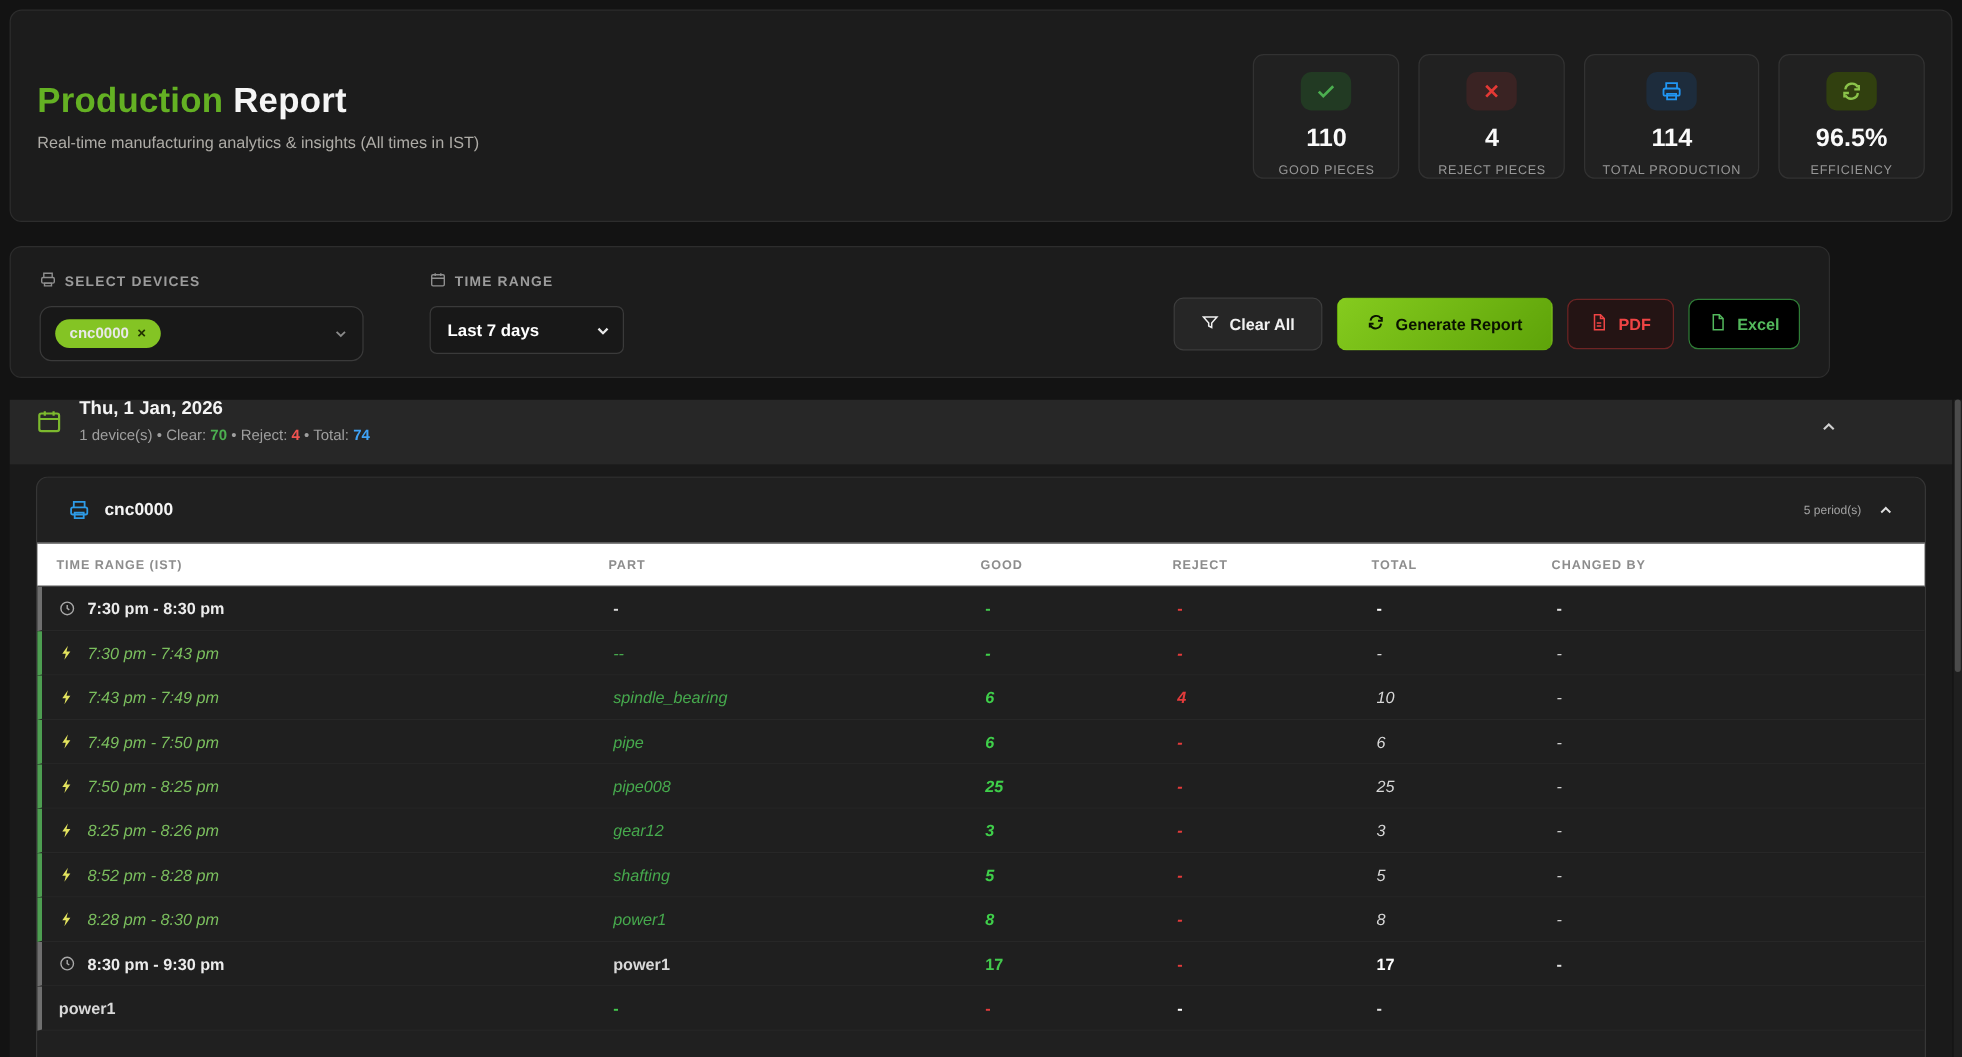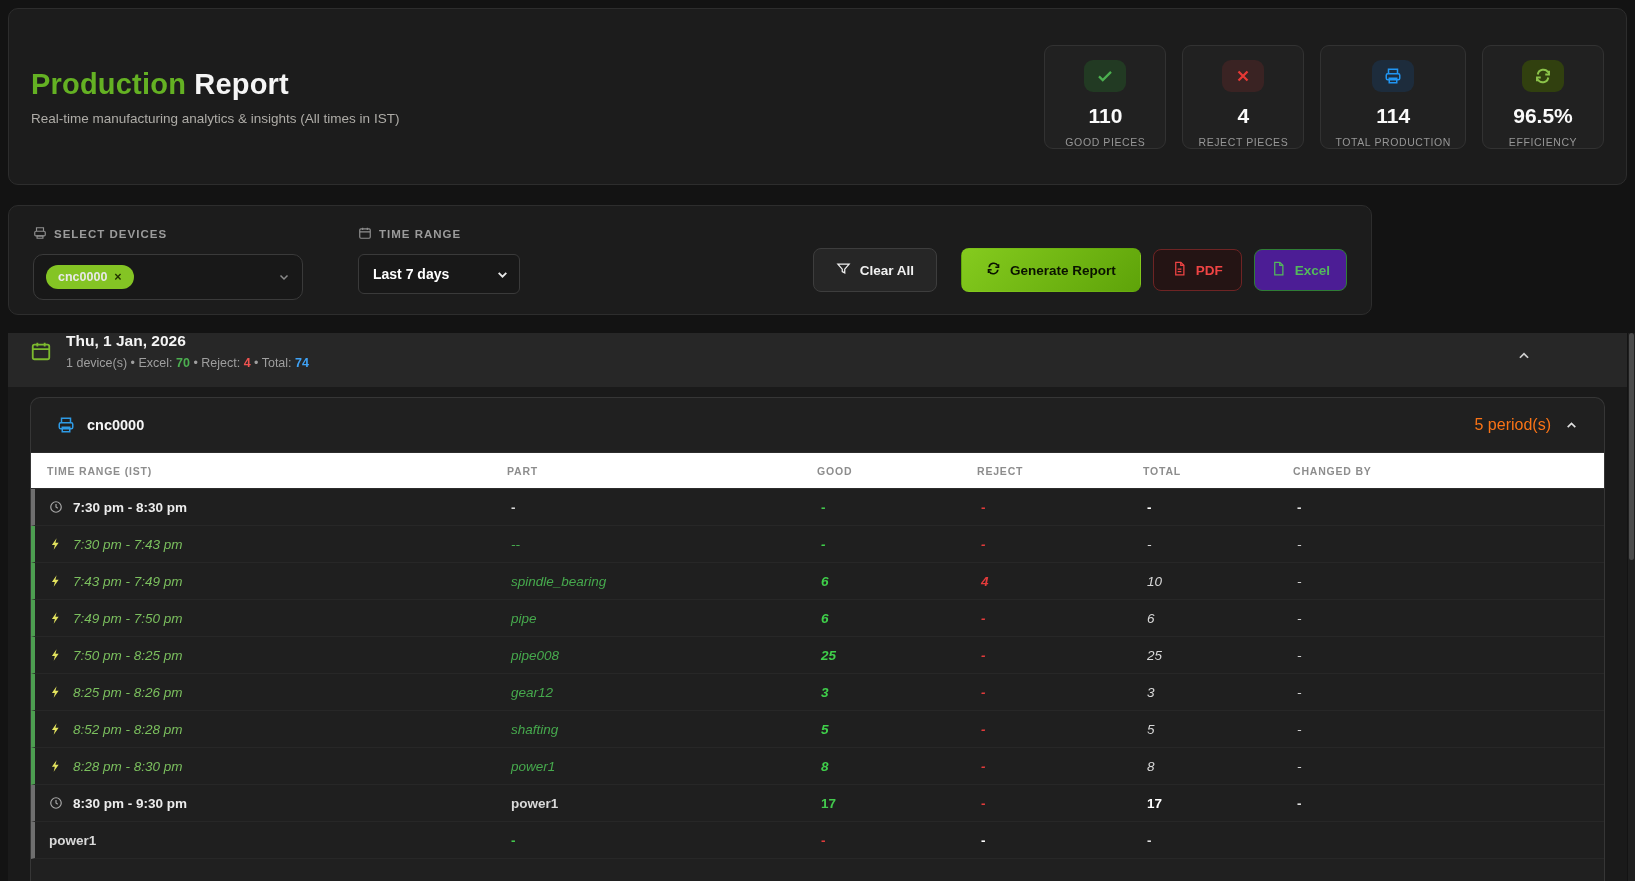--- a/index.html
+++ b/index.html
@@ -21,21 +21,21 @@
   .stat-card { background:#212121; border:1px solid #323232; border-radius:9px;
     min-width:122px; height:104px; padding:14px 14px 0; display:flex; flex-direction:column;
     align-items:center; }
   .stat-icon { width:42px; height:42px; border-radius:9px; display:flex; align-items:center;
     justify-content:center; }
   .stat-icon svg { width:18px; height:18px; }
   .stat-value { margin-top:12px; font-size:21px; font-weight:bold; color:#fafafa; }
   .stat-label { margin-top:8px; font-size:10.5px; color:#979797; letter-spacing:0.6px; white-space:nowrap; }
 
   
-  .filter-panel { position:absolute; left:8px; top:205px; width:1364px; height:110px;
+  .filter-panel { position:absolute; left:8px; top:205px; width:1517px; height:110px;
     display:flex; align-items:flex-start; padding:20px 24px; }
   .filter-label { display:flex; align-items:center; gap:7px; font-size:11.5px; color:#9c9c9c;
     letter-spacing:1px; font-weight:bold; }
   .filter-label svg { width:14px; height:14px; color:#8f8f8f; }
   .devices-group { width:270px; }
   .device-box { margin-top:12px; height:46px; background:#181818; border:1px solid #3a3a3a;
     border-radius:10px; display:flex; align-items:center; justify-content:space-between;
     padding:0 12px; cursor:pointer; }
   .chip { background:#84c424; color:#16240
 
@@ -49,23 +49,23 @@
     border:1px solid #3a3a3a; border-radius:6px; display:flex; align-items:center;
     justify-content:space-between; padding:0 10px 0 14px; font-size:14px; font-weight:bold;
     color:#fff; cursor:pointer; }
   .time-select .chev { color:#e8e8e8; width:13px; height:13px; }
 
   .actions { margin-left:auto; margin-top:22px; display:flex; gap:12px; align-items:center; }
   .btn { display:inline-flex; align-items:center; gap:9px; border-radius:8px; font-size:13.5px;
     font-weight:bold; cursor:pointer; border:1px solid transparent; }
   .btn svg { width:15px; height:15px; }
   .btn-clear { background:#262626; border-color:#3d3d3d; color:#f0f0f0; padding:12px 22px;justify-content:center; }
-  .btn-generate { background:linear-gradient(135deg,#85cb1e,#5ea309); color:#0a1200; padding:12px 24px;margin-left:12px; }
+  .btn-generate { background:linear-gradient(135deg,#85cb1e,#5ea309); color:#0a1200; padding:12px 24px; }
   .btn-pdf { background:#241414; border-color:#6e2424; color:#ef4444; padding:11px 18px; }
-  .btn-excel { background:#4c1d95; border-color:#2f7d36; color:#53b85c; padding:11px 16px; }
+  .btn-excel { background:#000000; border-color:#2f7d36; color:#53b85c; padding:11px 16px; }
 
   
   .results { position:absolute; left:8px; top:333px; width:1619px; height:548px;
     background:#1a1a1a; overflow:hidden; }
   .date-header { background:#272727; height:54px; padding:1px 22px 0; display:flex;
     align-items:flex-start; gap:14px; position:relative; }
   .cal-icon { color:#7cb92e; width:22px; height:22px; margin-top:6px; }
   .cal-icon svg { width:22px; height:22px; }
   .date-title { font-size:15.5px; font-weight:bold; color:#f4f4f4; margin-top:-2px; }
   .date-summary { font-size:12.5px; color:#9f9f9f; margin-top:6px; }
@@ -74,21 +74,21 @@
   .date-summary .total { color:#3fa2f5; font-weight:bold; }
   .date-chevron { position:absolute; right:96px; top:16px; width:14px; height:14px; color:#d0d0d0; cursor:pointer; }
 
   .device-card { margin:10px 22px 0; background:#202020; border:1px solid #363636;
     border-bottom:none; border-radius:10px 10px 0 0; height:500px; overflow:hidden; }
   .device-header { height:54px; display:flex; align-items:center; padding:0 26px; gap:12px; cursor:pointer; }
   .device-icon { color:#2e9be6; width:18px; height:18px; }
   .device-icon svg { width:18px; height:18px; }
   .device-name { font-size:14.5px; font-weight:bold; color:#f5f5f5; }
   .device-right { margin-left:auto; display:flex; align-items:center; gap:14px; }
-  .periods { font-size:16px; color:#f97316; }
+  .periods { font-size:10px; color:#a3a3a3; }
   .device-chevron { width:13px; height:13px; color:#e0e0e0; }
 
   .thead, .trow { display:grid; grid-template-columns:462px 310px 160px 166px 150px 1fr; }
   .thead { background:#ffffff; height:37px; align-items:center; border-top:1px solid #2c2c2c;
     border-bottom:1px solid #2c2c2c; }
   .thead .th { font-size:10.5px; color:#8d8d8d; letter-spacing:0.8px; font-weight:bold;
     padding-left:14px; }
   .thead .th:first-child { padding-left:16px; }
 
   .trow { height:37px; align-items:center; border-bottom:1px solid #272727; background:#1f1f1f; }
@@ -246,21 +246,21 @@
 
   <div class="results">
 
     <div class="date-header">
       <span class="cal-icon"><svg viewBox="0 0 24 24" fill="none" stroke="currentColor" stroke-width="2">
             <rect x="3" y="5" width="18" height="16" rx="2"></rect>
             <path d="M8 3v4M16 3v4M3 10h18"></path>
           </svg></span>
       <div>
         <div class="date-title">Thu, 1 Jan, 2026</div>
-        <div class="date-summary"><span>1 device(s)</span> • <span>Excel:</span> <span class="good">70</span> • <span>Reject:</span> <span class="reject">4</span> • <span>Total:</span> <span class="total">74</span></div>
+        <div class="date-summary"><span>1 device(s)</span> • <span>Clear:</span> <span class="good">70</span> • <span>Reject:</span> <span class="reject">4</span> • <span>Total:</span> <span class="total">74</span></div>
       </div>
       <svg class="date-chevron" viewBox="0 0 24 24" fill="none" stroke="currentColor" stroke-width="3">
           <path d="M5 15l7-7 7 7"></path>
         </svg>
     </div>
 
     <div class="device-card">
       <div class="device-header">
         <span class="device-icon"><svg viewBox="0 0 24 24" fill="none" stroke="currentColor" stroke-width="2">
               <path d="M6 9V3h12v6"></path>

